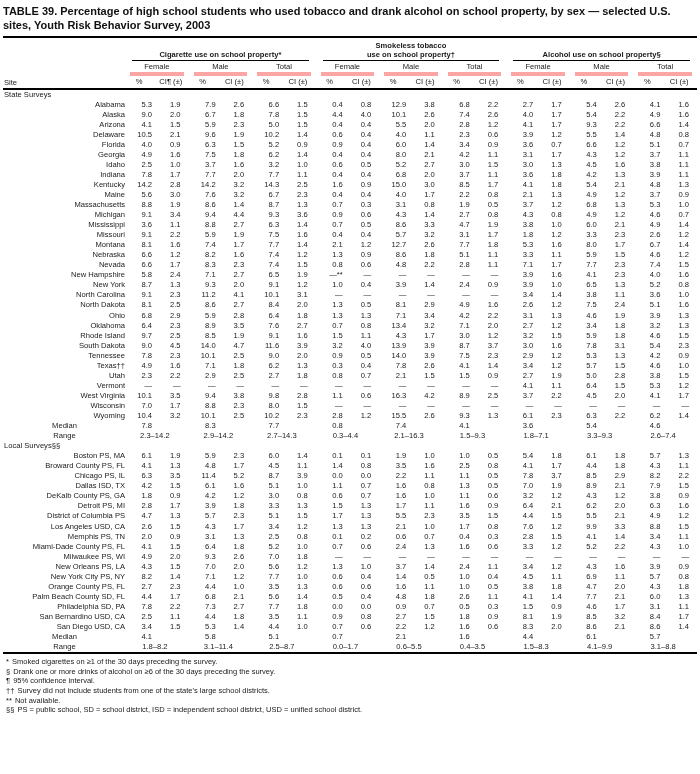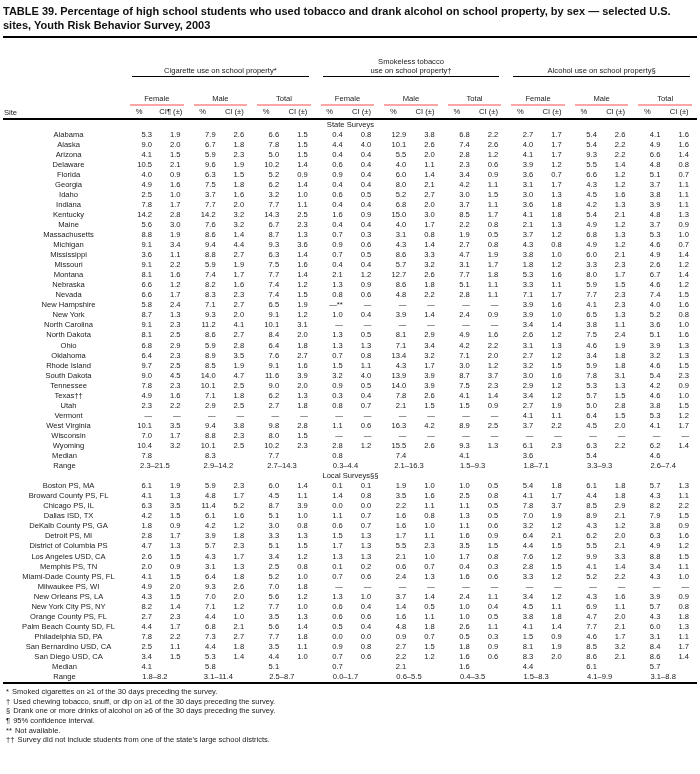--- a/index.html
+++ b/index.html
@@ -20,32 +20,32 @@
   }
   col.c-site{width:122px;}
   col.c-pct{width:28px;}
   col.c-ci{width:35.5px;}
   th{font-weight:normal;padding:0;}
   td{padding:0;}
   th.siteh{vertical-align:bottom;text-align:left;padding:0 0 1px 1px;}
   th.grp{vertical-align:bottom;padding-top:3px;}
   .glabel{
     border-bottom:1px solid #000;text-align:center;
-    white-space:pre-line;line-height:9px;padding-bottom:1px;margin:16px 7px;
+    white-space:pre-line;line-height:9px;padding-bottom:1px;margin:0 7px;font-weight:bold;
   }
   th.sub{padding-top:1px;}
   .sublabel{
-    display:block;border-bottom:2px solid #fca5a5;
+    display:block;border-bottom:4px solid #fca5a5;
     line-height:9.5px;margin:0 5px;padding-bottom:0;
   }
   tr.hrow3 th{border-bottom:2px solid #000;text-align:center;padding:1px 0 2px 0;line-height:9px;}
   th.siteh{border-bottom:2px solid #000;}
   tbody td{height:10.05px;line-height:10.05px;white-space:nowrap;overflow:hidden;}
-  td.sec{text-align:center;padding-left:1px;}
-  td.site{text-align:center;padding-left:9px;}
+  td.sec{text-align:left;padding-left:1px;}
+  td.site{text-align:right;padding-left:9px;}
   td.stat{text-align:center;padding-left:1px;}
   td.pct{text-align:right;padding-right:1px;}
   td.ci{text-align:right;padding-right:8px;}
   td.range{text-align:center;padding-right:4px;}
   .footnotes{margin:3px 0 0 3px;font-size:7.5px;line-height:9.6px;color:#1a1a1a;}
   .fn{padding-left:11px;text-indent:-11px;}
   .fn .sym{display:inline-block;text-indent:0;width:auto;padding-right:1px;}
 </style>
 </head>
 <body>
@@ -831,21 +831,21 @@
           <td class="ci"></td>
           <td class="pct">3.6</td>
           <td class="ci"></td>
           <td class="pct">5.4</td>
           <td class="ci"></td>
           <td class="pct">4.6</td>
           <td class="ci"></td>
         </tr>
         <tr>
           <td class="stat">Range</td>
-          <td class="range" colspan="2">2.3–21.5</td>
+          <td class="range" colspan="2">2.3–14.2</td>
           <td class="range" colspan="2">2.9–14.2</td>
           <td class="range" colspan="2">2.7–14.3</td>
           <td class="range" colspan="2">0.3–4.4</td>
           <td class="range" colspan="2">2.1–16.3</td>
           <td class="range" colspan="2">1.5–9.3</td>
           <td class="range" colspan="2">1.8–7.1</td>
           <td class="range" colspan="2">3.3–9.3</td>
           <td class="range" colspan="2">2.6–7.4</td>
         </tr>
         <tr>
@@ -1260,19 +1260,19 @@
           <td class="range" colspan="2">0.4–3.5</td>
           <td class="range" colspan="2">1.5–8.3</td>
           <td class="range" colspan="2">4.1–9.9</td>
           <td class="range" colspan="2">3.1–8.8</td>
         </tr>
       </tbody>
   </table>
 
   <div class="footnotes">
     <div class="fn"><span class="sym">*</span> <span>Smoked cigarettes on ≥1 of the 30 days preceding the survey.</span></div>
-    <div class="fn"><span class="sym">†</span> <span>Used chewing tobacco, snuff, or dip on ≥1 of the 30 days preceding the survey.</span></div>
     <div class="fn"><span class="sym">§</span> <span>Drank one or more drinks of alcohol on ≥6 of the 30 days preceding the survey.</span></div>
     <div class="fn"><span class="sym">¶</span> <span>95% confidence interval.</span></div>
+    <div class="fn"><span class="sym">††</span> <span>Survey did not include students from one of the state's large school districts.</span></div>
     <div class="fn"><span class="sym">**</span> <span>Not available.</span></div>
-    <div class="fn"><span class="sym">††</span> <span>Survey did not include students from one of the state's large school districts.</span></div>
+    <div class="fn"><span class="sym">§§</span> <span>PS = public school, SD = school district, ISD = independent school district, USD = unified school district.</span></div>
   </div>
 </div>
 
 </body></html>

